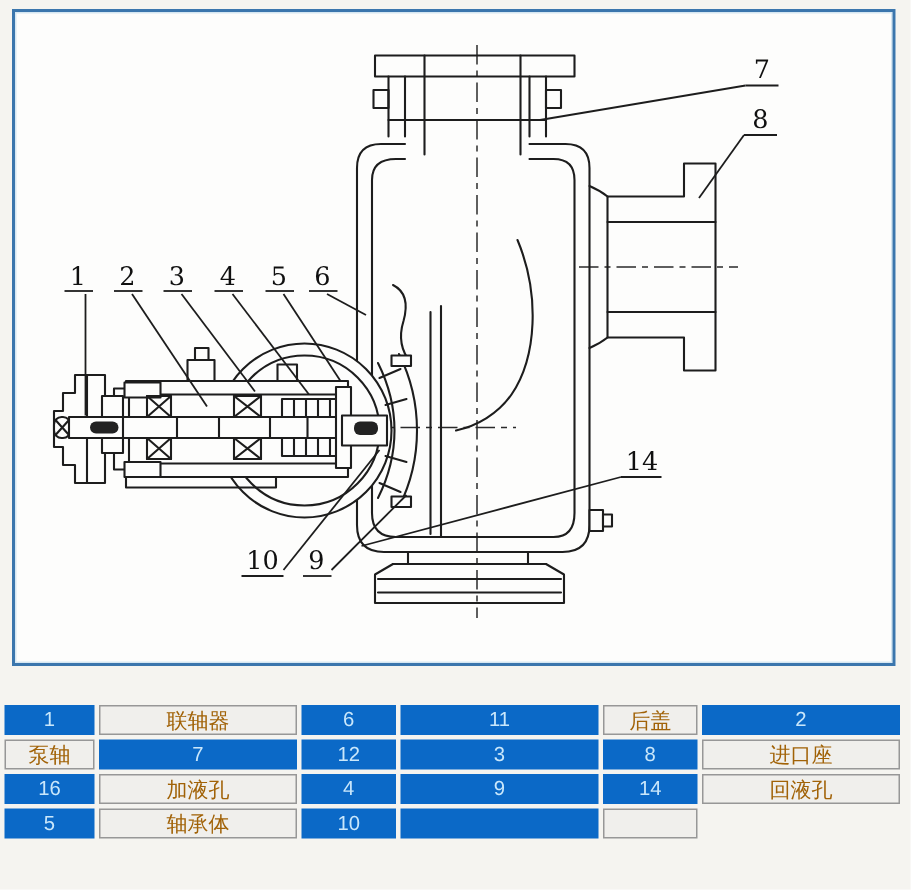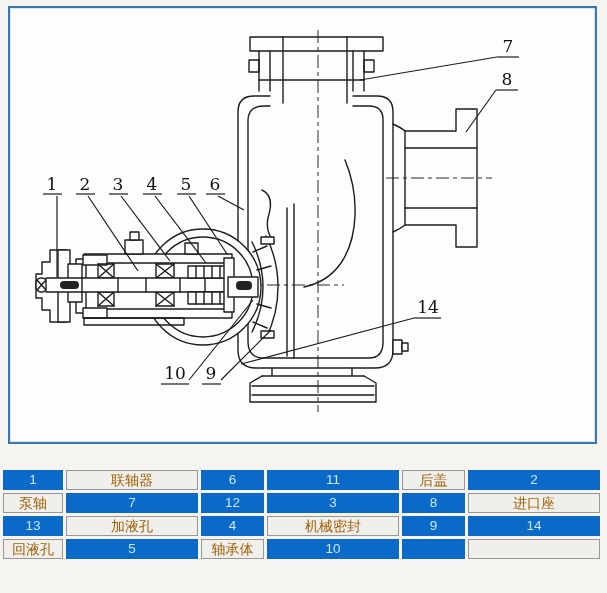--- a/index.html
+++ b/index.html
@@ -220,24 +220,23 @@
     <div class="cell num">6</div>
     <div class="cell num">11</div>
     <div class="cell name">后盖</div>
     <div class="cell num">2</div>
     <div class="cell name">泵轴</div>
     <div class="cell num">7</div>
     <div class="cell num">12</div>
     <div class="cell num">3</div>
     <div class="cell num">8</div>
     <div class="cell name">进口座</div>
-    <div class="cell num">13</div>
+    <div class="cell num">16</div>
     <div class="cell name">加液孔</div>
     <div class="cell num">4</div>
-    <div class="cell name">机械密封</div>
     <div class="cell num">9</div>
     <div class="cell num">14</div>
     <div class="cell name">回液孔</div>
     <div class="cell num">5</div>
     <div class="cell name">轴承体</div>
     <div class="cell num">10</div>
     <div class="cell num"></div>
     <div class="cell name"></div>
   </div>
 

